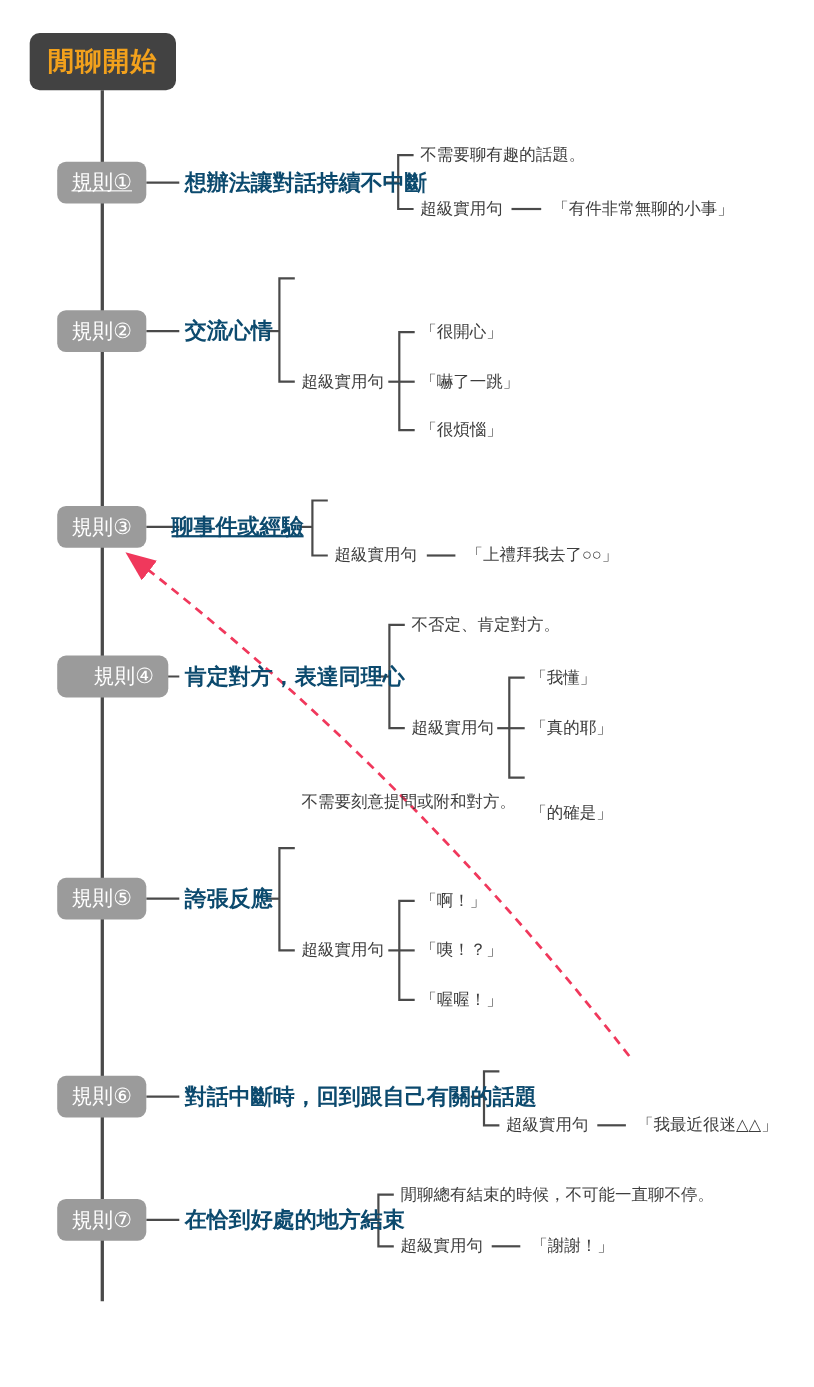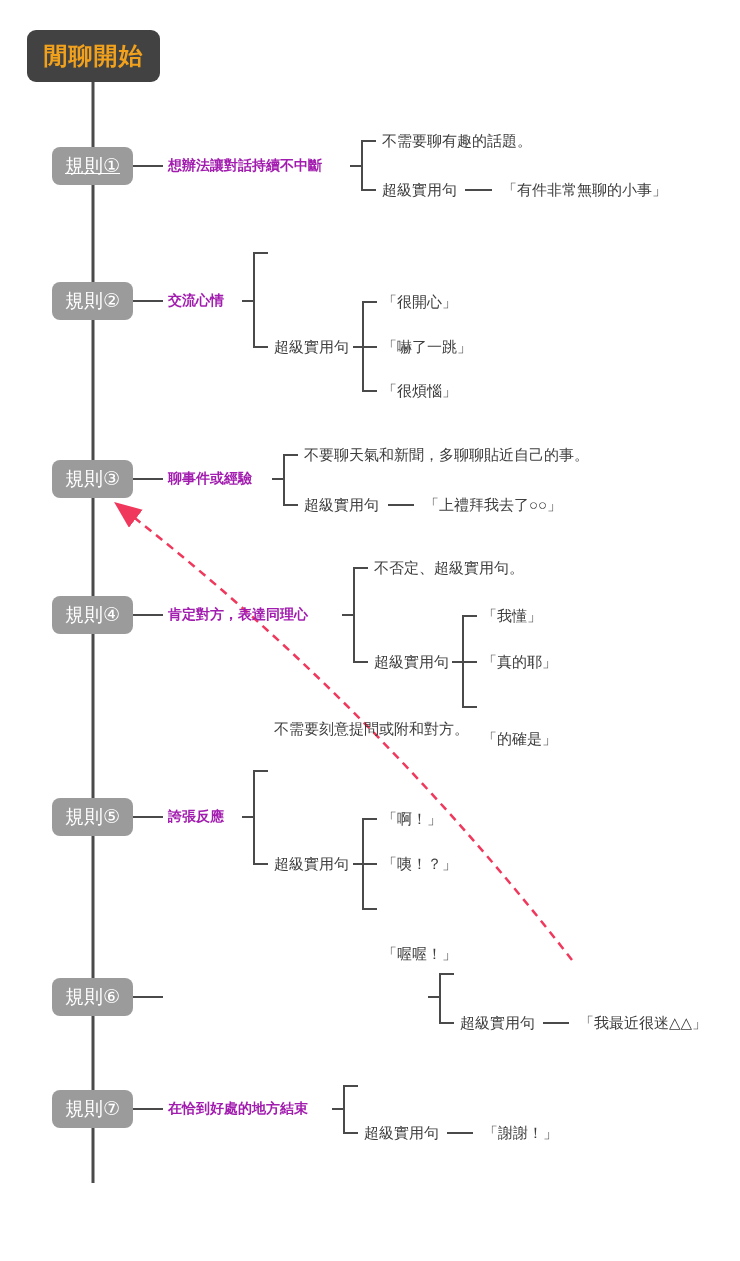--- a/index.html
+++ b/index.html
@@ -12,21 +12,21 @@
     position:absolute;left:27px;width:133px;height:52px;background:#424242;
     border-radius:9px;display:flex;align-items:center;justify-content:center;
     color:#F2A11C;font-size:24px;font-weight:bold;letter-spacing:1px;z-index:2;
   }
   .rule-box{
     position:absolute;left:52px;width:81px;height:38px;background:#9B9B9B;
     border-radius:8px;display:flex;align-items:center;justify-content:center;
     color:#ffffff;font-size:19px;z-index:2;
   }
   .blue-label{
-    position:absolute;color:#a21caf;font-size:14px;font-weight:bold;
+    position:absolute;color:#0c4a6e;font-size:20px;font-weight:bold;
     white-space:nowrap;transform:translateY(-50%);z-index:2;
   }
   .note{
     position:absolute;color:#3d3d3d;font-size:15px;
     white-space:nowrap;transform:translateY(-50%);z-index:2;
   }
 </style>
 </head>
 <body>
 
@@ -108,43 +108,44 @@
   <div class="note" style="left:502px;top:190px;">「有件非常無聊的小事」</div>
 
   <div class="rule-box" style="top:282px;">規則②</div>
   <div class="blue-label" style="left:168px;top:301px;">交流心情</div>
   <div class="note" style="left:274px;top:347px;">超級實用句</div>
   <div class="note" style="left:382px;top:302px;">「很開心」</div>
   <div class="note" style="left:382px;top:347px;">「嚇了一跳」</div>
   <div class="note" style="left:382px;top:391px;">「很煩惱」</div>
 
   <div class="rule-box" style="top:460px;">規則③</div>
-  <div class="blue-label" style="left:168px;top:479px;">聊事件或經驗</div>
-  <div class="note" style="left:304px;top:455px;">不要聊天氣和新聞，多聊聊貼近自己的事。</div>
+  <div class="blue-label" style="left:156px;top:479px;text-decoration:underline;">聊事件或經驗</div>
   <div class="note" style="left:304px;top:505px;">超級實用句</div>
   <div class="note" style="left:424px;top:505px;">「上禮拜我去了○○」</div>
 
-  <div class="rule-box" style="top:596px;">規則④</div>
+  <div class="rule-box" style="top:596px;padding-left:20px;">規則④</div>
   <div class="blue-label" style="left:168px;top:615px;">肯定對方，表達同理心</div>
-  <div class="note" style="left:374px;top:568px;">不否定、超級實用句。</div>
+  <div class="note" style="left:374px;top:568px;">不否定、肯定對方。</div>
   <div class="note" style="left:374px;top:662px;">超級實用句</div>
   <div class="note" style="left:482px;top:616px;">「我懂」</div>
   <div class="note" style="left:482px;top:662px;">「真的耶」</div>
   <div class="note" style="left:482px;top:707px;margin-top:32px;">「的確是」</div>
 
   <div class="rule-box" style="top:798px;">規則⑤</div>
   <div class="blue-label" style="left:168px;top:817px;">誇張反應</div>
   <div class="note" style="left:274px;top:729px;">不需要刻意提問或附和對方。</div>
   <div class="note" style="left:274px;top:864px;">超級實用句</div>
   <div class="note" style="left:382px;top:819px;">「啊！」</div>
   <div class="note" style="left:382px;top:864px;">「咦！？」</div>
-  <div class="note" style="left:382px;top:909px;margin-top:45px;">「喔喔！」</div>
+  <div class="note" style="left:382px;top:909px;">「喔喔！」</div>
 
   <div class="rule-box" style="top:978px;">規則⑥</div>
+  <div class="blue-label" style="left:168px;top:997px;">對話中斷時，回到跟自己有關的話題</div>
   <div class="note" style="left:460px;top:1023px;">超級實用句</div>
   <div class="note" style="left:579px;top:1023px;">「我最近很迷△△」</div>
 
   <div class="rule-box" style="top:1090px;">規則⑦</div>
   <div class="blue-label" style="left:168px;top:1109px;">在恰到好處的地方結束</div>
+  <div class="note" style="left:364px;top:1086px;">閒聊總有結束的時候，不可能一直聊不停。</div>
   <div class="note" style="left:364px;top:1133px;">超級實用句</div>
   <div class="note" style="left:483px;top:1133px;">「謝謝！」</div>
 
 </div>
 
 </body></html>

